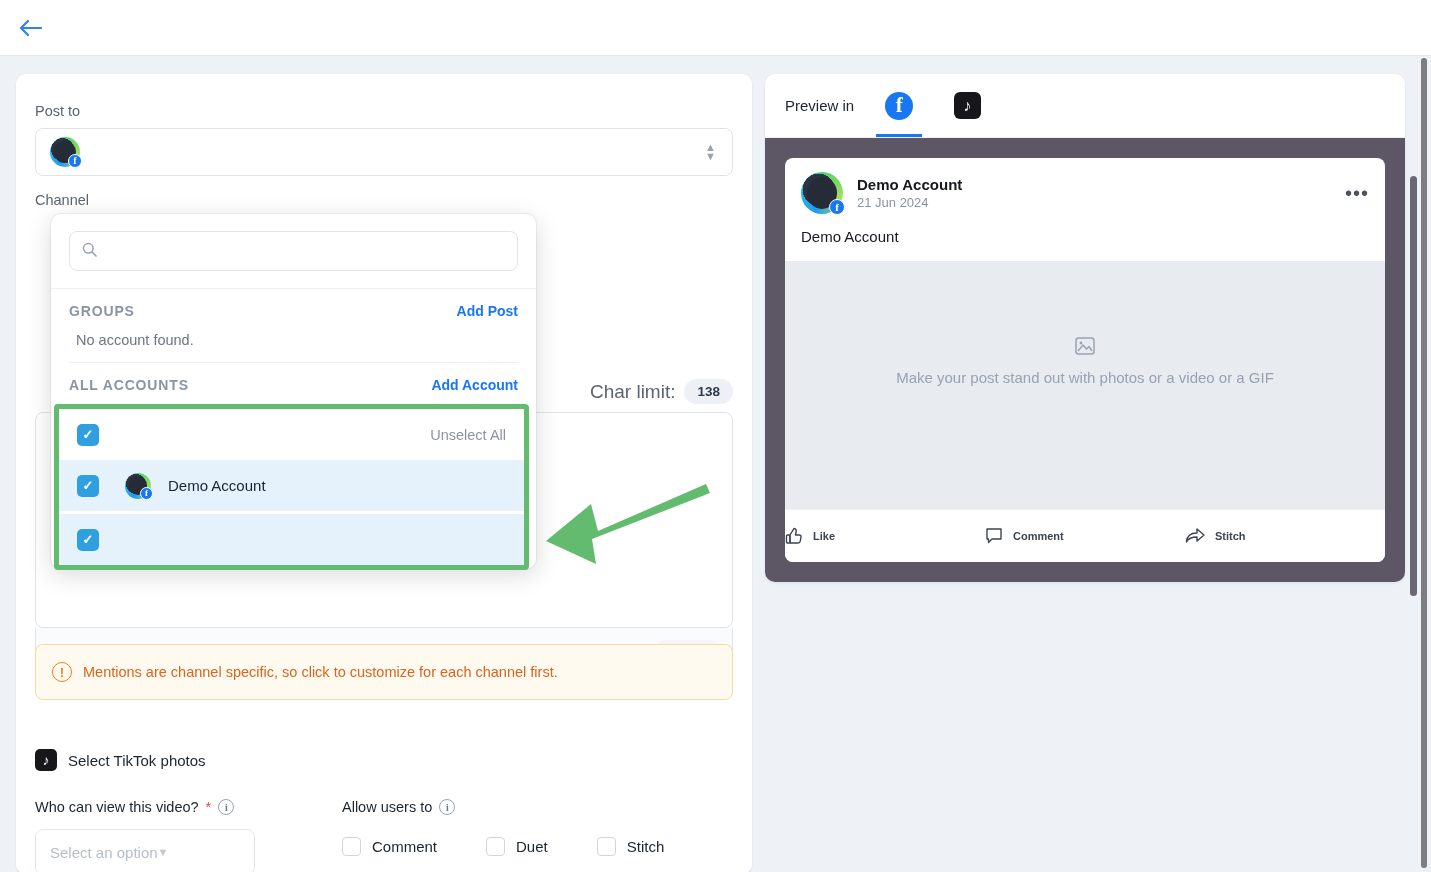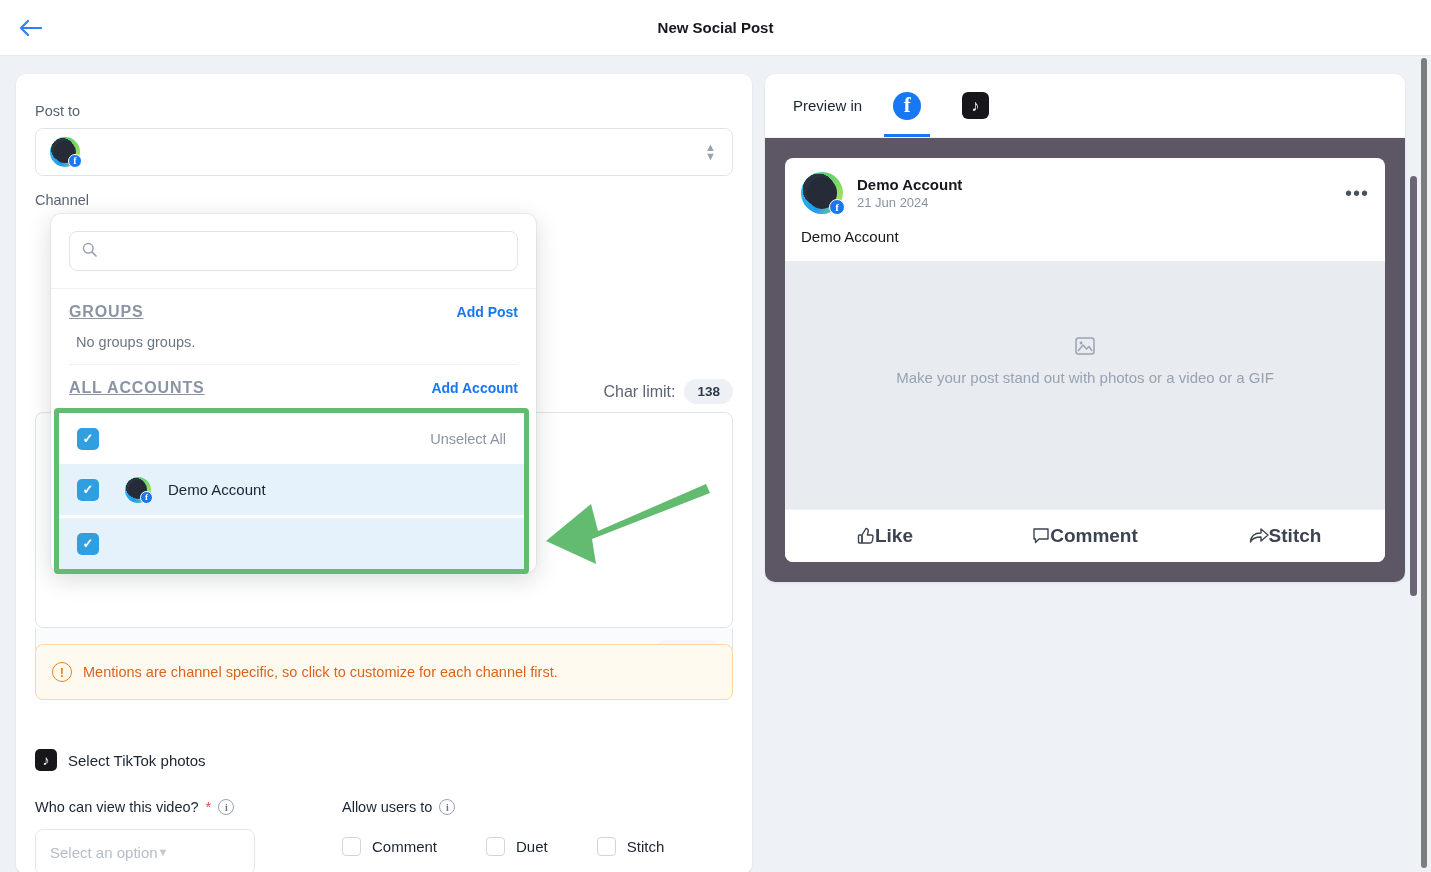--- a/index.html
+++ b/index.html
@@ -79,21 +79,21 @@
   #channel-label {
     position: absolute; left: 19px; top: 118px;
     font-size: 14.5px; color: #5a6472;
   }
 
   
   #char-limit-row {
     position: absolute; right: 19px; top: 305px;
     display: flex; align-items: center; gap: 9px;
   }
-  #char-limit-text { font-size: 16px; color: #5a6472; }
+  #char-limit-text { font-size: 19px; color: #5a6472; }
   #char-limit-badge {
     background: #edf0f4; border-radius: 14px; padding: 5px 13px;
     font-size: 13.5px; font-weight: bold; color: #2f3a4a;
   }
 
   
   #editor-box {
     position: absolute; left: 19px; top: 338px; width: 698px; height: 216px;
     border: 1px solid #dfe4ea; border-radius: 8px; background: #fff;
   }
@@ -186,21 +186,21 @@
     border: none; outline: none; font-size: 14.5px; color: #2f3a4a;
     width: 100%; font-family: "Liberation Sans", sans-serif; background: transparent;
   }
   #dd-search-input::placeholder { color: #98a2b3; }
 
   .dd-section-head {
     display: flex; align-items: center; justify-content: space-between;
     padding: 14px 18px 10px 18px;
   }
   .dd-section-title {
-    font-size: 16px; letter-spacing: .85px; font-weight: bold; color: #8a94a4; text-decoration: underline;
+    font-size: 14px; letter-spacing: .85px; font-weight: bold; color: #8a94a4;
   }
   .dd-section-action { font-size: 14px; font-weight: bold; color: #1877f2; cursor: pointer; }
   #dd-no-groups { font-size: 14.5px; color: #6b7684; padding: 3px 18px 14px 25px; }
   #dd-divider { height: 1px; background: #eef1f4; margin: 0 18px; }
 
   #dd-accounts-highlight {
     margin: 0 0 0 0; border: 5px solid #62bb6e; border-radius: 4px;
     position: relative; top: 1px; left: 3px; width: 475px;
     background: #fff;
   }
@@ -224,21 +224,21 @@
   
   #green-arrow { position: absolute; left: 520px; top: 395px; z-index: 45; pointer-events: none; }
 
   
   #preview-card {
     position: absolute; left: 765px; top: 18px; width: 640px; height: 508px;
     background: #fff; border-radius: 10px;
     box-shadow: 0 1px 3px rgba(16,24,40,.08);
   }
   #preview-tabs {
-    height: 64px; display: flex; align-items: center; padding-left: 28px; gap: 22px;
+    height: 64px; display: flex; align-items: center; padding-left: 20px; gap: 22px;
     border-bottom: 1px solid #eef1f4;
   }
   #preview-in-label { font-size: 15px; color: #1b2431; }
   .tab-btn {
     width: 46px; height: 63px; display: flex; align-items: center; justify-content: center;
     cursor: pointer; position: relative;
   }
   .tab-btn.active::after {
     content: ""; position: absolute; bottom: 0; left: 0; right: 0; height: 3px;
     background: #1877f2;
@@ -274,22 +274,22 @@
     display: flex; flex-direction: column; align-items: center;
     padding-top: 76px;
   }
   #fb-media-icon { color: #9aa4b2; font-size: 20px; }
   #fb-media-text { font-size: 15px; color: #98a2b3; margin-top: 9px; }
   #fb-actions {
     height: 53px; display: flex; align-items: center; background: #fff;
     border-top: 1px solid #eef1f4;
   }
   .fb-action {
-    flex: 1; display: flex; align-items: center; justify-content: center; 
-    font-size: 19px; font-weight: bold; color: #3c4452; cursor: pointer;
+    flex: 1; display: flex; align-items: center; justify-content: flex-start; gap: 10px;
+    font-size: 11px; font-weight: bold; color: #3c4452; cursor: pointer;
   }
 
   
   #scrollbar-track {
     position: absolute; right: 4px; top: 58px; width: 6px; height: 810px;
     background: #7d7d80; border-radius: 3px;
   }
   #inner-scroll-thumb {
     position: absolute; right: 14px; top: 120px; width: 7px; height: 420px;
     background: #5c5665; border-radius: 4px; opacity: .9;
@@ -297,21 +297,20 @@
 </style>
 </head>
 <body>
 
 <div id="topbar">
   <div id="back-arrow">
     <svg width="24" height="18" viewBox="0 0 24 18">
       <path d="M10 2 L3 9 L10 16 M3 9 L23 9" stroke="#2f80f0" stroke-width="2.2" fill="none" stroke-linecap="round" stroke-linejoin="round"></path>
     </svg>
   </div>
-  <div id="page-title">New Social Post</div>
 </div>
 
 <div id="body-area">
 
   <div id="composer-card">
 
     <div id="post-to-label" class="field-label">Post to</div>
 
     <div id="post-to-select">
       <div id="post-to-avatar-wrap">
@@ -430,21 +429,21 @@
                 <path d="M9.9 9.9 L14 14" stroke="#98a2b3" stroke-width="1.6" stroke-linecap="round"></path>
               </svg>
           </span>
         </div>
       </div>
 
       <div class="dd-section-head">
         <span class="dd-section-title">GROUPS</span>
         <span class="dd-section-action">Add Post</span>
       </div>
-      <div id="dd-no-groups">No groups groups.</div>
+      <div id="dd-no-groups">No account found.</div>
       <div id="dd-divider"></div>
 
       <div class="dd-section-head">
         <span class="dd-section-title">ALL ACCOUNTS</span>
         <span class="dd-section-action">Add Account</span>
       </div>
 
       <div id="dd-accounts-highlight">
         <div class="dd-row">
           <span class="dd-check">✓</span>

